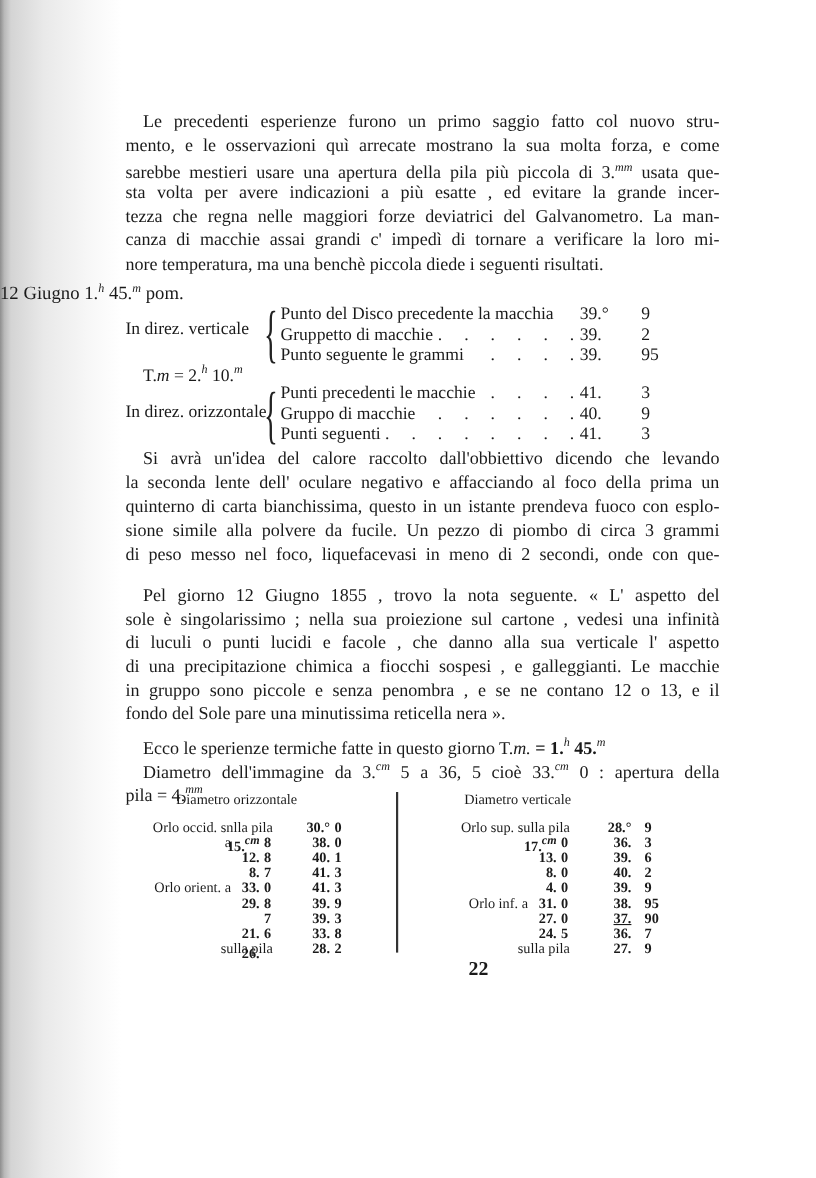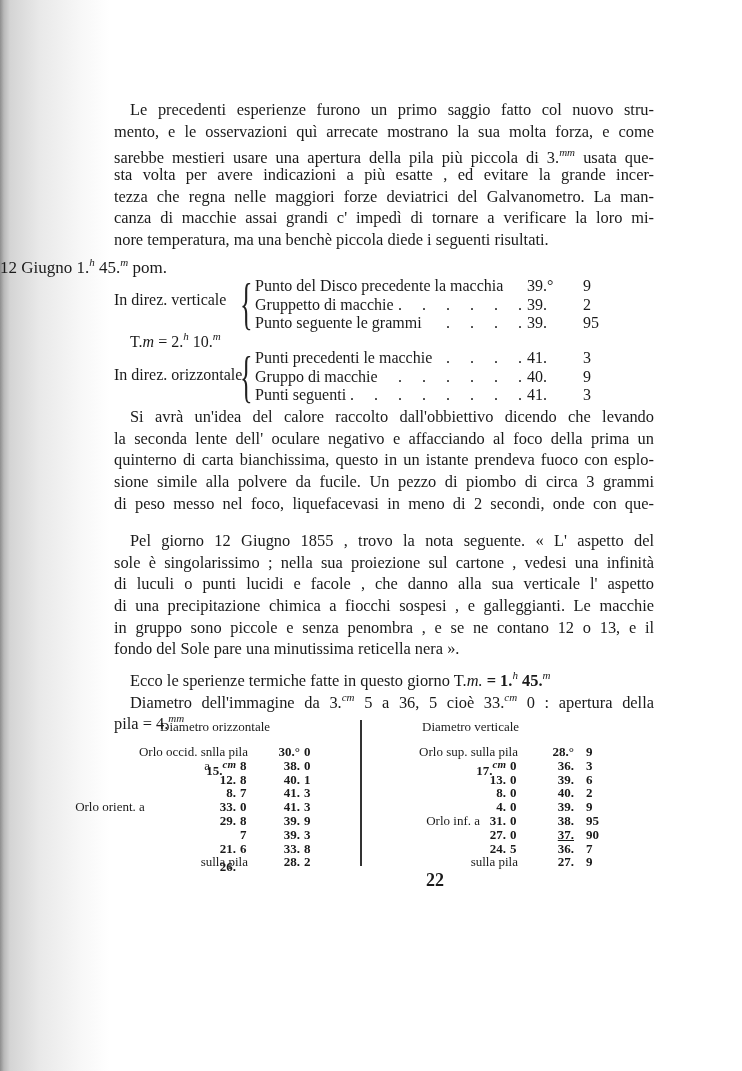--- a/index.html
+++ b/index.html
@@ -179,21 +179,21 @@
         <span class="val-a" style="left: 260px; width: 40px;">40.</span>
         <span class="val-b" style="left: 304px;">1</span>
       </div>
       <div class="trow" style="top: 785.4px; left: 0px; width: 742px;">
         <span class="pos-a" style="left: 196px; width: 40px;">8.</span>
         <span class="pos-b" style="left: 240px;">7</span>
         <span class="val-a" style="left: 260px; width: 40px;">41.</span>
         <span class="val-b" style="left: 304px;">3</span>
       </div>
       <div class="trow" style="top: 799.2px; left: 0px; width: 742px;">
-        <span class="label" style="left: 10px; width: 200px; text-align: center;">Orlo orient. a</span>
+        <span class="label" style="left: 10px; width: 200px;">Orlo orient. a</span>
         <span class="pos-a" style="left: 196px; width: 40px;">33.</span>
         <span class="pos-b" style="left: 240px;">0</span>
         <span class="val-a" style="left: 260px; width: 40px;">41.</span>
         <span class="val-b" style="left: 304px;">3</span>
       </div>
       <div class="trow" style="top: 813px; left: 0px; width: 742px;">
         <span class="pos-a" style="left: 196px; width: 40px;">29.</span>
         <span class="pos-b" style="left: 240px;">8</span>
         <span class="val-a" style="left: 260px; width: 40px;">39.</span>
         <span class="val-b" style="left: 304px;">9</span>

